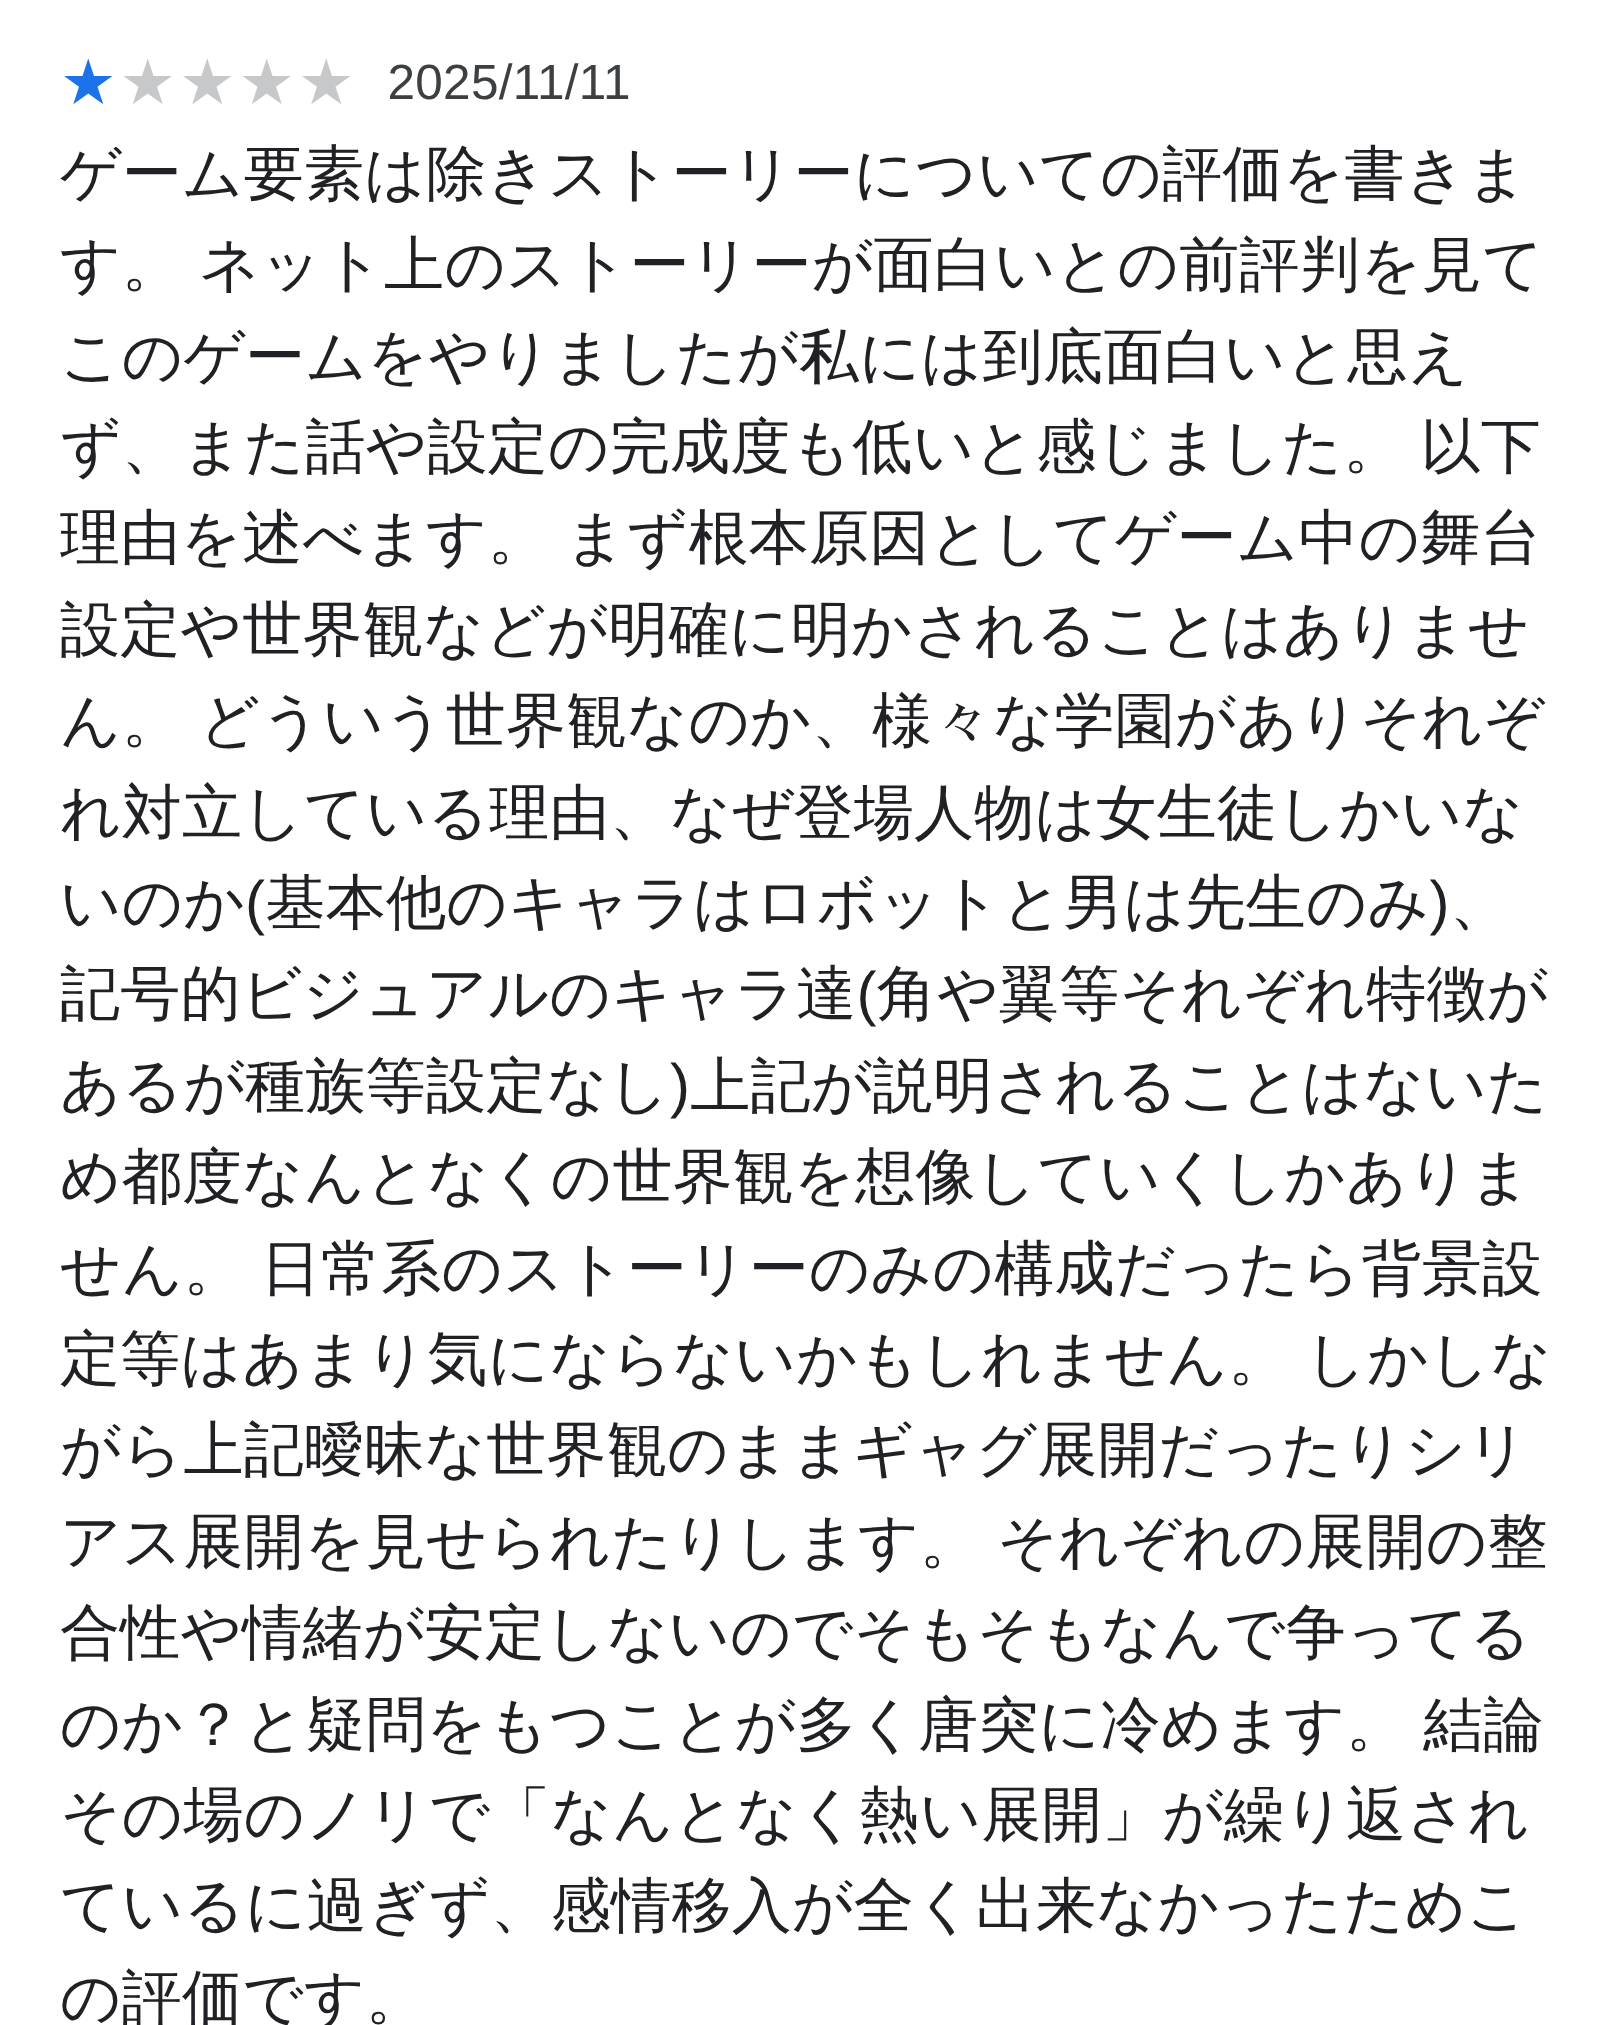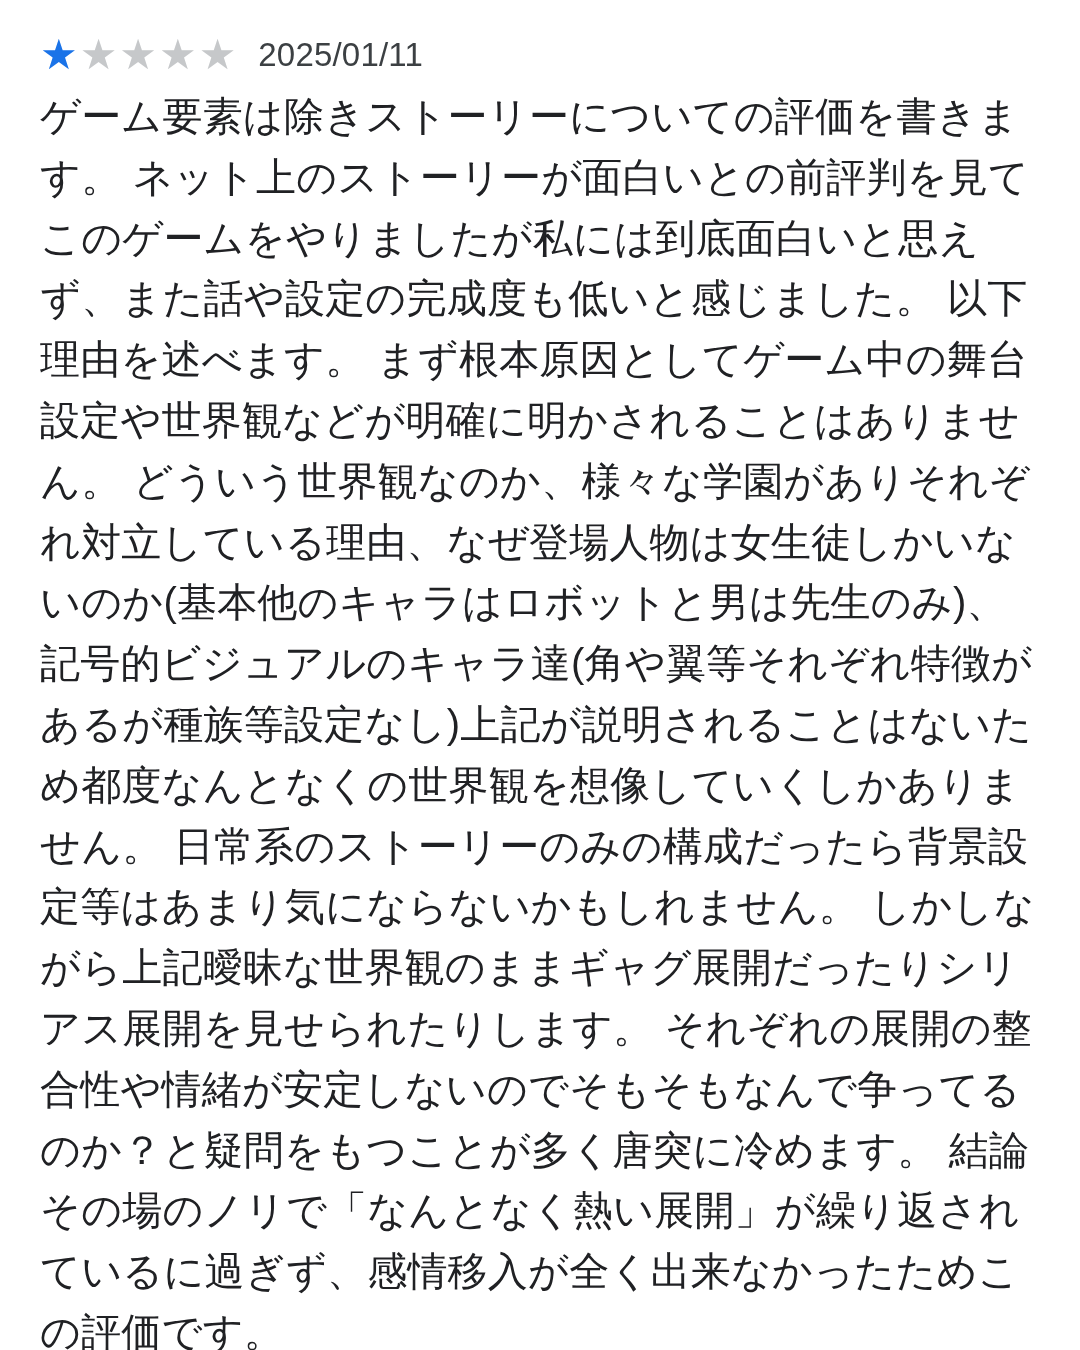--- a/index.html
+++ b/index.html
@@ -68,18 +68,18 @@
 <div class="review-card">
 
   <div class="review-header">
     <div class="stars">
       <span class="star filled" style="color: rgb(26, 115, 232);">★</span>
       <span class="star" style="color: rgb(198, 200, 202);">★</span>
       <span class="star" style="color: rgb(198, 200, 202);">★</span>
       <span class="star" style="color: rgb(198, 200, 202);">★</span>
       <span class="star" style="color: rgb(198, 200, 202);">★</span>
     </div>
-    <div class="review-date">2025/01/11</div>
+    <div class="review-date">2025/11/11</div>
   </div>
 
   <div class="review-body">ゲーム要素は除きストーリーについての評価を書きます。 ネット上のストーリーが面白いとの前評判を見てこのゲームをやりましたが私には到底面白いと思えず、また話や設定の完成度も低いと感じました。 以下理由を述べます。 まず根本原因としてゲーム中の舞台設定や世界観などが明確に明かされることはありません。 どういう世界観なのか、様々な学園がありそれぞれ対立している理由、なぜ登場人物は女生徒しかいないのか(基本他のキャラはロボットと男は先生のみ)、記号的ビジュアルのキャラ達(角や翼等それぞれ特徴があるが種族等設定なし)上記が説明されることはないため都度なんとなくの世界観を想像していくしかありません。 日常系のストーリーのみの構成だったら背景設定等はあまり気にならないかもしれません。 しかしながら上記曖昧な世界観のままギャグ展開だったりシリアス展開を見せられたりします。 それぞれの展開の整合性や情緒が安定しないのでそもそもなんで争ってるのか？と疑問をもつことが多く唐突に冷めます。 結論その場のノリで「なんとなく熱い展開」が繰り返されているに過ぎず、感情移入が全く出来なかったためこの評価です。</div>
 
 </div>
 
 </body></html>

